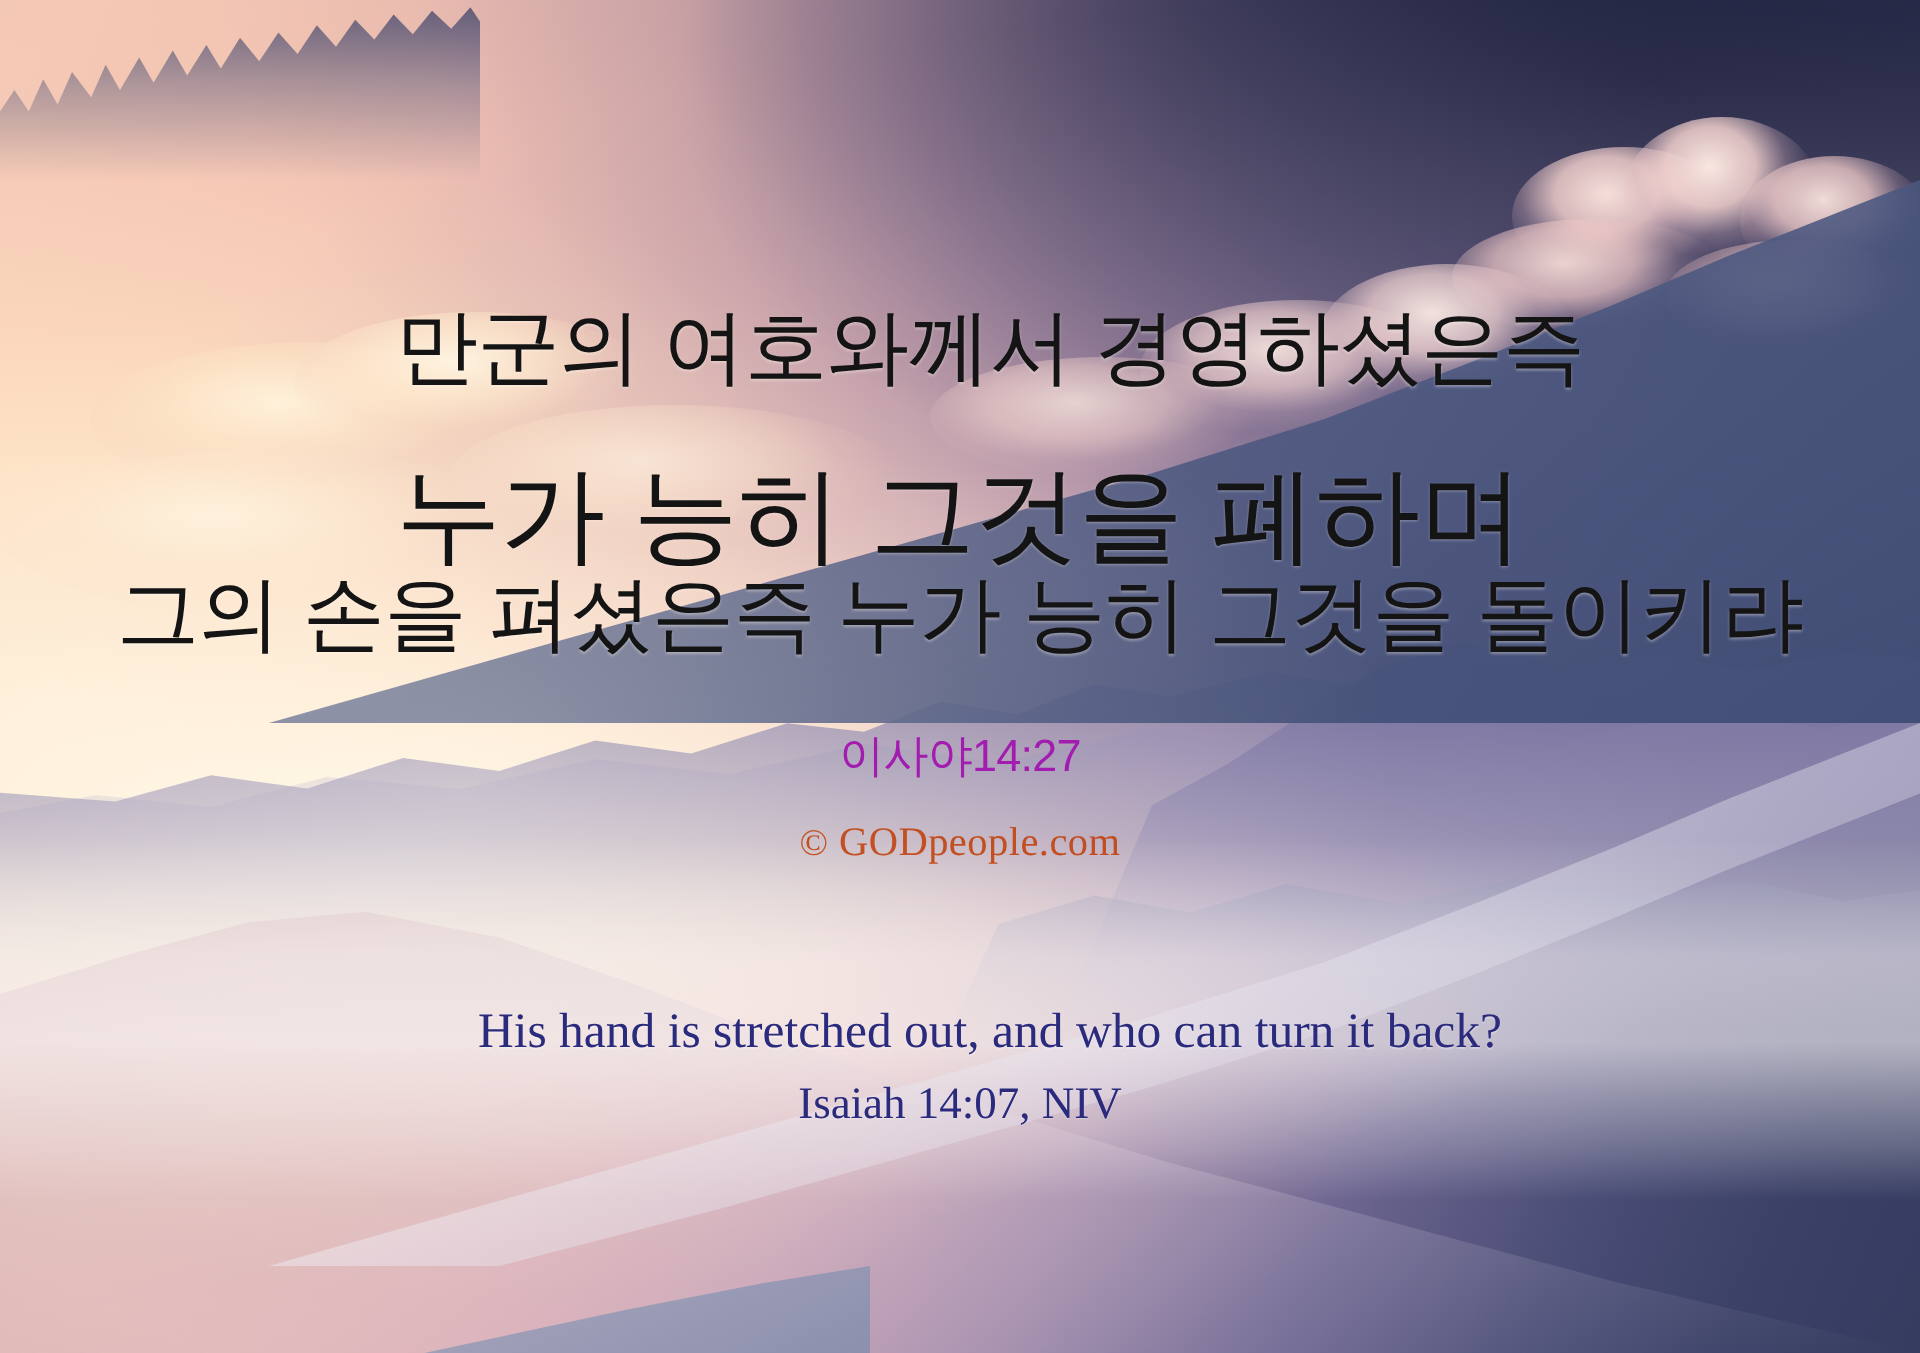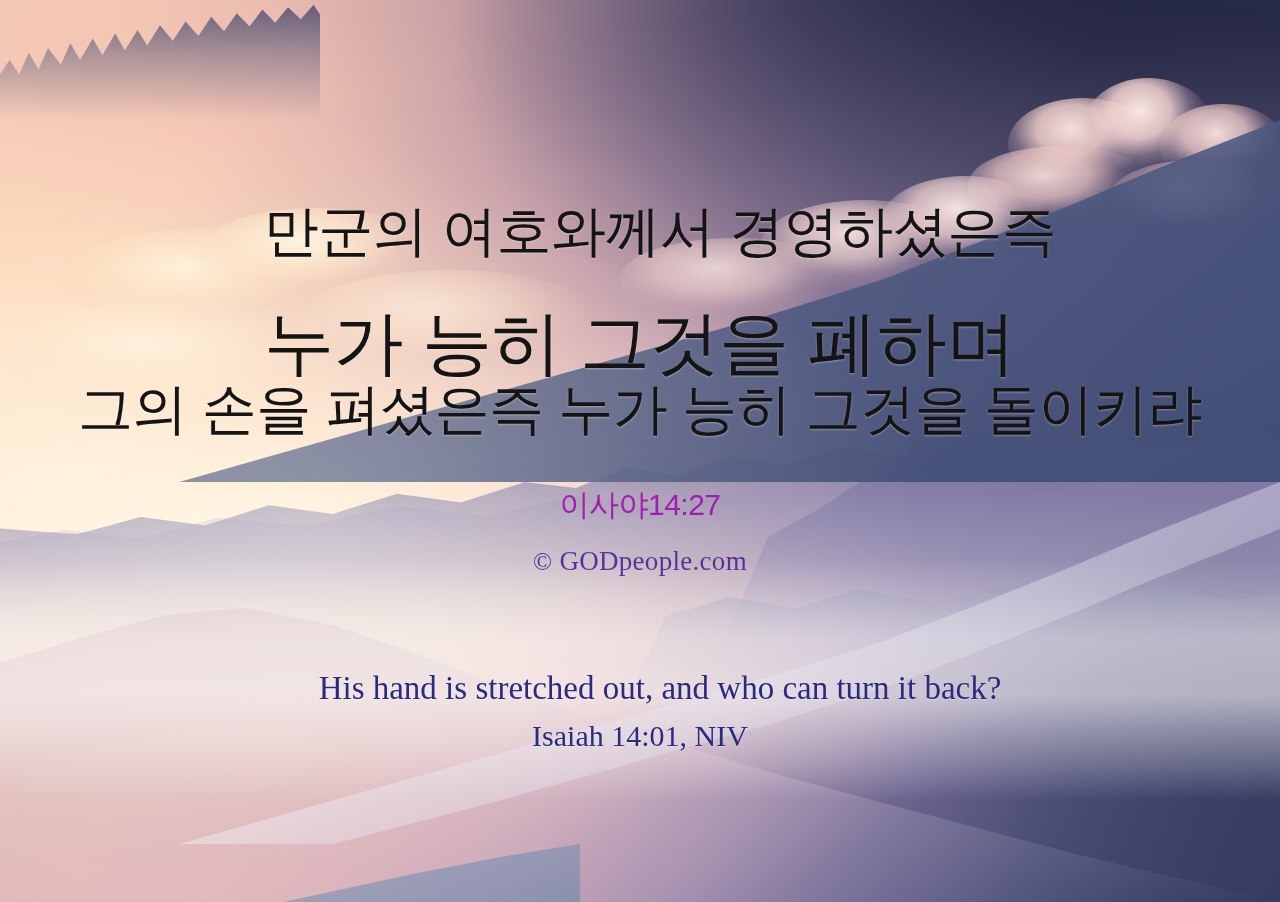--- a/index.html
+++ b/index.html
@@ -229,21 +229,21 @@
     font-family: "Liberation Sans", "DejaVu Sans", sans-serif;
     font-size: 30px;
     letter-spacing: -0.5px;
     line-height: 1;
   }
 
   #watermark {
     position: absolute;
     left: 0; right: 0;
     top: 548px;
-    color: #4c1d95;
+    color: #c2410c;
     font-family: "Liberation Serif", "DejaVu Serif", serif;
     font-size: 27px;
     letter-spacing: 0.3px;
     line-height: 1;
     opacity: 0.88;
   }
   #watermark .c-mark {
     display: inline-block;
     font-size: 25px;
     vertical-align: baseline;
@@ -310,16 +310,16 @@
 
     <div class="kr-line" id="kr3">그의 손을 펴셨은즉 누가 능히 그것을 돌이키랴</div>
 
     <div id="kr-ref">이사야14:27</div>
 
     <div id="watermark"><span class="c-mark">©</span> <span>GODpeople.com</span></div>
 
 
     <div class="en-line" id="en2">His hand is stretched out, and who can turn it back?</div>
 
-    <div class="en-line" id="en3">Isaiah 14:01, NIV</div>
+    <div class="en-line" id="en3">Isaiah 14:07, NIV</div>
 
   </div>
 </div>
 
 </body></html>

